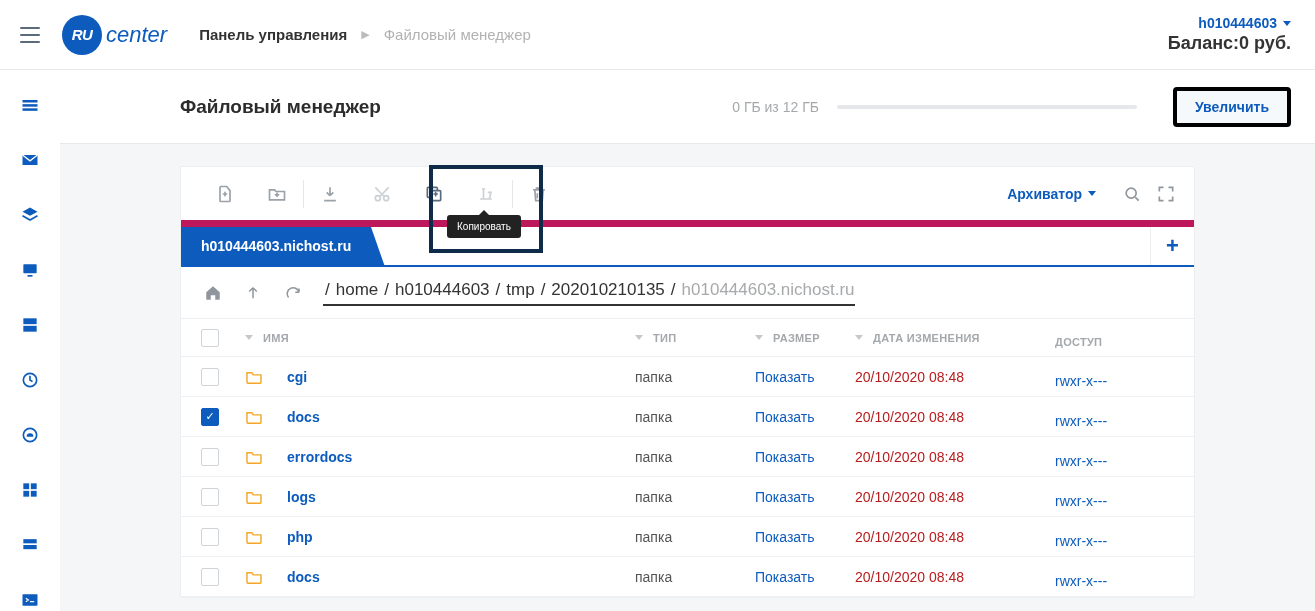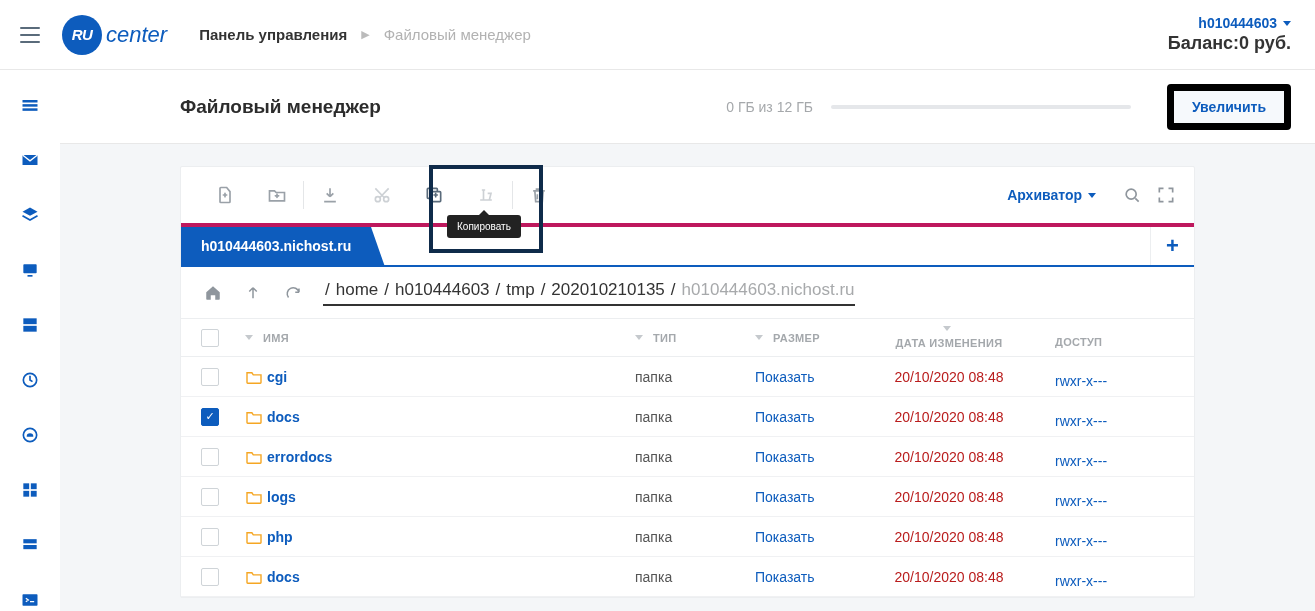--- a/index.html
+++ b/index.html
@@ -30,26 +30,26 @@
   .left-rail svg { width:20px; height:20px; fill:#0d5cbd; }
 
   
   .content { position:absolute; left:60px; top:70px; right:0; bottom:0; background:#f4f6f8; }
   
   .subheader { background:#fff; height:74px; display:flex; align-items:center; padding:0 24px 0 120px; border-bottom:1px solid #e8e8e8; }
   .sub-title { font-size:19px; font-weight:700; color:#2c2c2c; }
   .usage { margin-left:auto; display:flex; align-items:center; gap:18px; }
   .usage-text { color:#a5a8ab; font-size:14px; }
   .usage-bar { width:300px; height:4px; background:#e5e7ea; border-radius:2px; }
-  .btn-upgrade { margin-left:18px; padding:8px 18px; border:7px solid #000000; background:#f6f9fc; color:#0d5cbd; font-weight:700; border-radius:4px; cursor:pointer; font-size:14px;}
+  .btn-upgrade { margin-left:18px; padding:8px 18px; border:4px solid #000000; background:#f6f9fc; color:#0d5cbd; font-weight:700; border-radius:4px; cursor:pointer; font-size:14px;}
 
   
   .panel { margin: 22px 120px 0 120px; background:#fff; border:1px solid #eceef0; border-radius:2px; }
   
-  .toolbar { display:flex; align-items:center; height:60px; border-bottom:4px solid #be185d; position:relative;}
+  .toolbar { display:flex; align-items:center; height:60px; border-bottom:7px solid #be185d; position:relative;}
   .tb-group { display:flex; align-items:center; }
   .tb-sep { width:1px; height:28px; background:#e4e6e8; }
   .tb-btn { width:52px; height:60px; display:flex; align-items:center; justify-content:center; cursor:pointer; color:#9aa1a8; }
   .tb-btn.disabled { color:#cdd1d5; cursor:default;}
   .tb-btn svg { width:20px; height:20px; stroke:currentColor; fill:none; stroke-width:2; }
   
   .tb-right { margin-left:auto; display:flex; align-items:center; gap:14px; padding-right:18px;}
   .tb-archiver { color:#0d5cbd; font-weight:700; font-size:14px; display:flex; align-items:center; gap:6px; cursor:pointer; padding:0 12px;}
   .tb-archiver .caret { width:0; height:0; border-left:4px solid transparent; border-right:4px solid transparent; border-top:5px solid #0d5cbd;}
   .tb-icon-plain { width:20px; height:20px; color:#8f969d; cursor:pointer;}
@@ -76,31 +76,31 @@
   .path-crumbs .seg { cursor:pointer;}
   .path-crumbs .seg.cur { color:#a7a9ab; }
 
   
   .tbl-head { display:flex; align-items:center; height:38px; border-bottom:1px solid #eceef0; font-size:11px; font-weight:700; color:#a4a8ac; letter-spacing:0.3px;}
   .tbl-head .col, .row .col { padding:0 6px; display:flex; align-items:center; gap:6px;text-align:right;}
   .col-chk { width:58px; justify-content:center;}
   .col-name { width:390px; }
   .col-type { width:120px; }
   .col-size { width:100px; }
-  .col-date { width:200px;flex-direction:column; }
+  .col-date { width:200px; }
   .col-perm { flex:1;margin-top:8px; }
   .sort-caret { width:0; height:0; border-left:4px solid transparent; border-right:4px solid transparent; border-top:5px solid #c5c9cd; margin-right:4px;}
   
   .chkbox { width:18px; height:18px; border:1px solid #cfd4d8; border-radius:2px; display:inline-flex; align-items:center; justify-content:center; cursor:pointer; background:#fff;}
   .chkbox.checked { background:#0d5cbd; border-color:#0d5cbd; color:#fff;}
   .chkbox.checked::after { content:"✓"; font-size:11px; color:#fff;}
 
   .rows { }
   .row { display:flex; align-items:center; height:40px; border-bottom:1px solid #f0f1f3; font-size:14px; }
-  .row .col-name { color:#0d5cbd; font-weight:700; display:flex; align-items:center; gap:4px;}
+  .row .col-name { color:#0d5cbd; font-weight:700; display:flex; align-items:center; gap:24px;}
   .folder-icon { width:18px; height:14px; display:inline-block; }
   .folder-icon svg { width:18px; height:14px; }
   .row .col-type { color:#555;}
   .row .col-size a { color:#0d5cbd; text-decoration:none; font-weight:400;}
   .row .col-date { color:#b91c1c;}
   .row .col-perm a { color:#0d5cbd; text-decoration:none;}
 
 </style>
 </head>
 <body>

